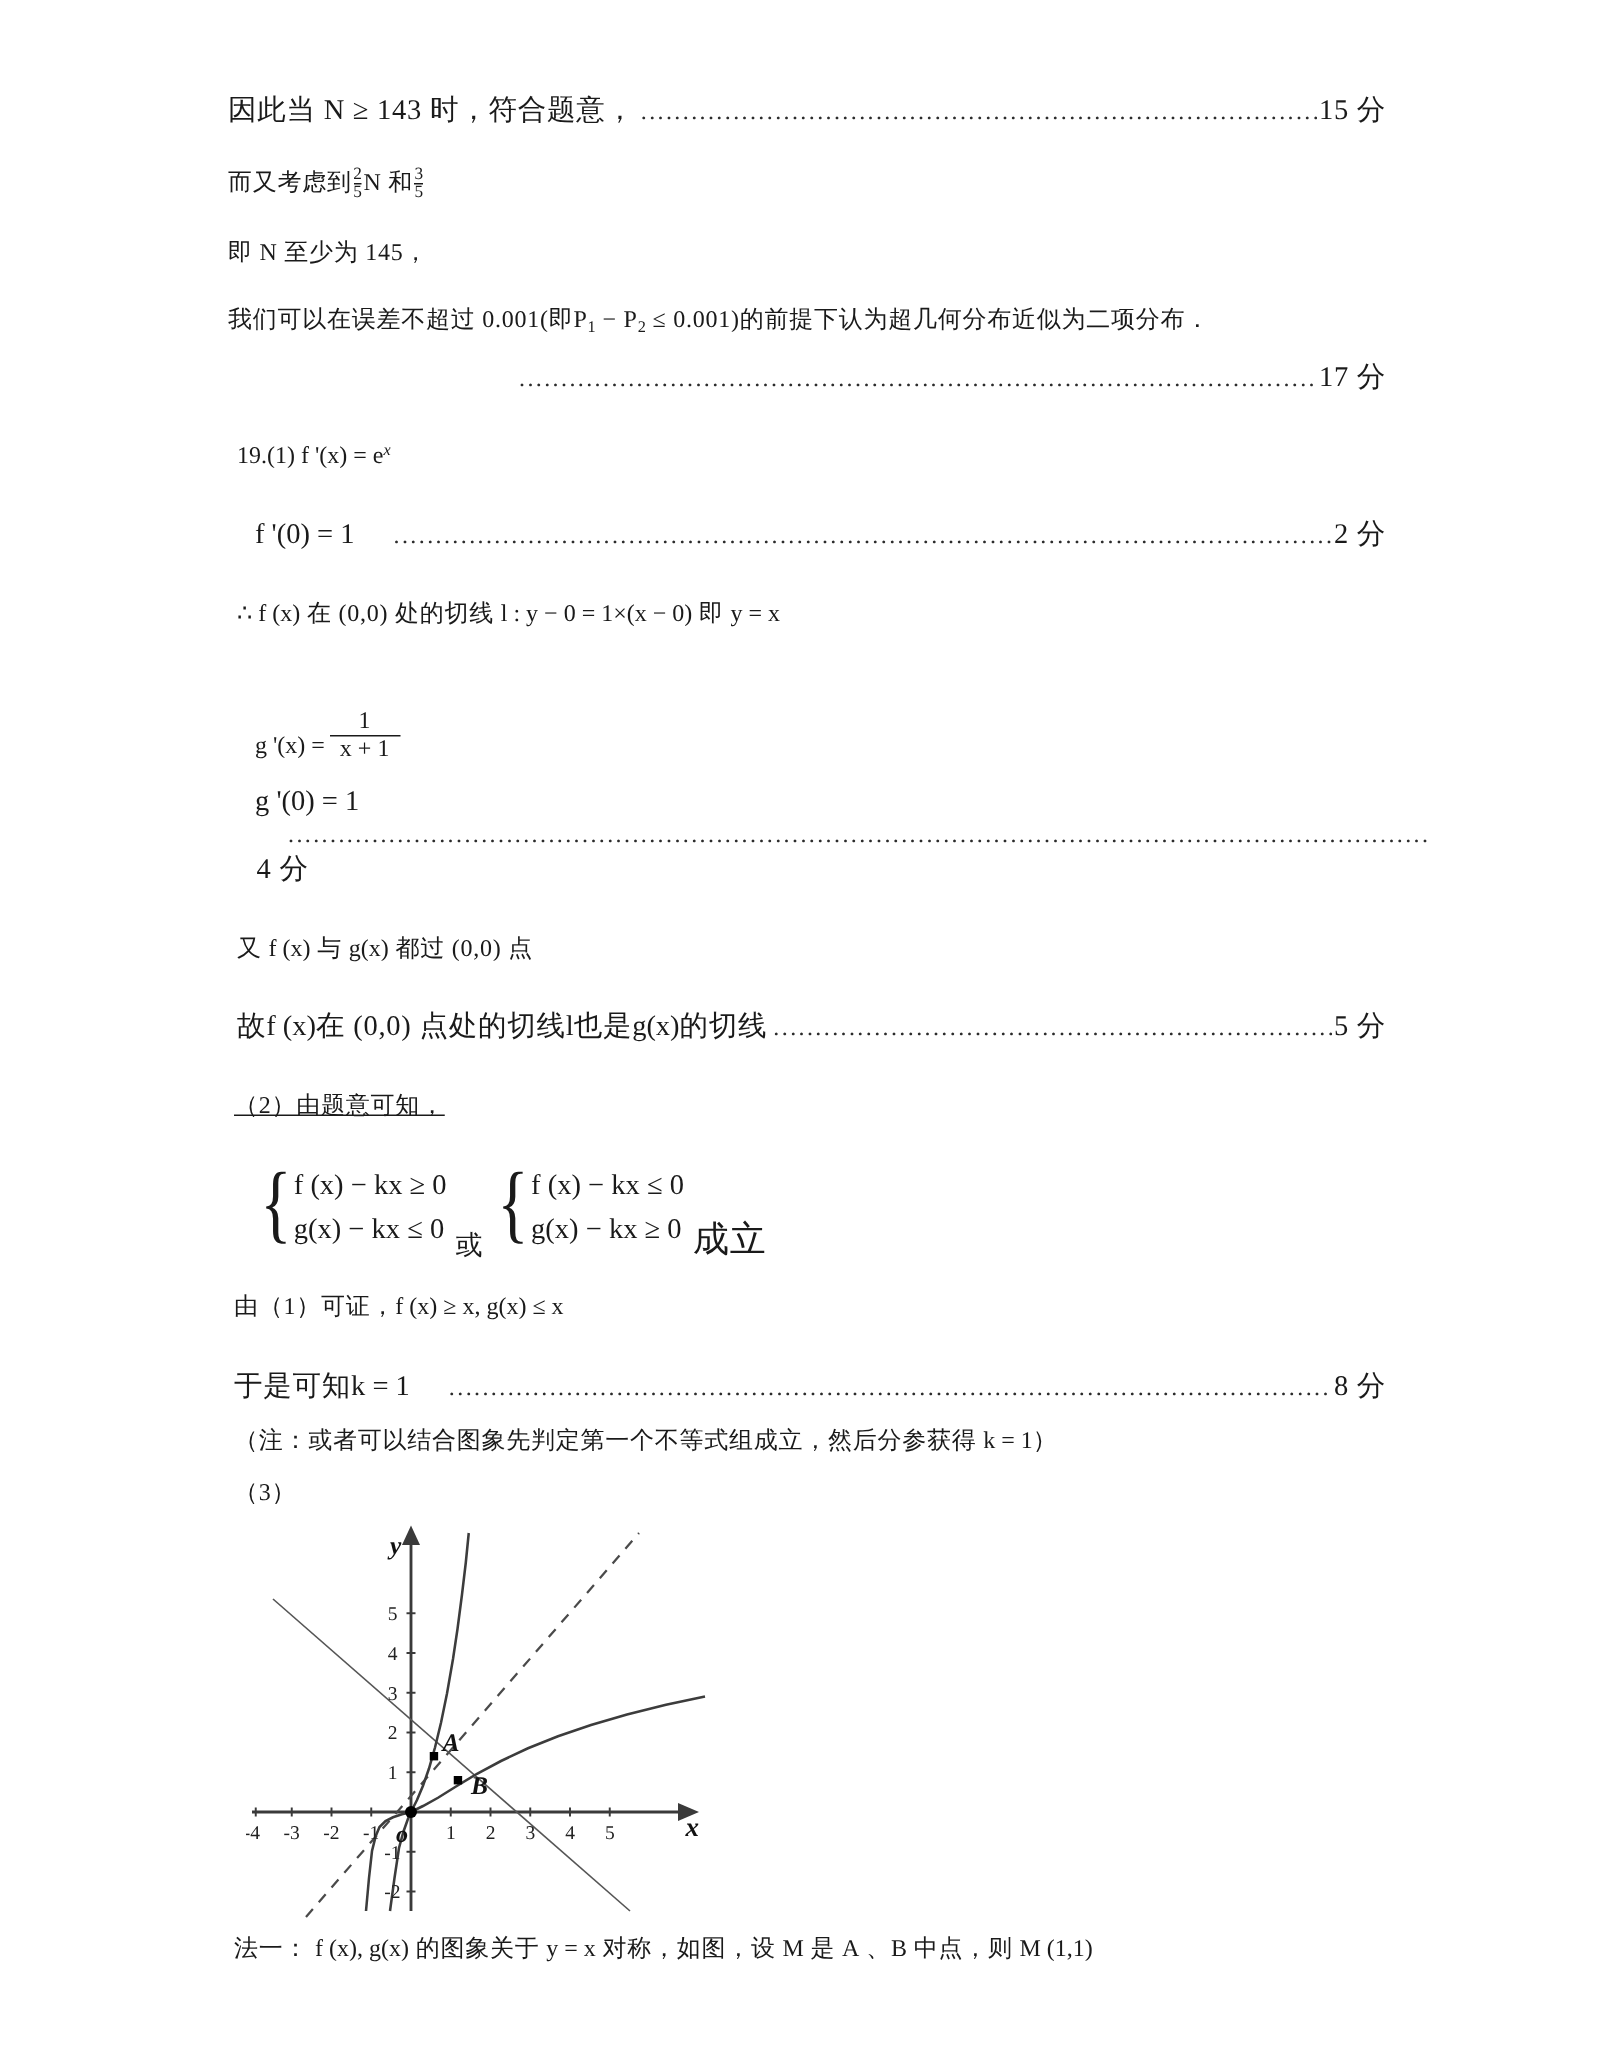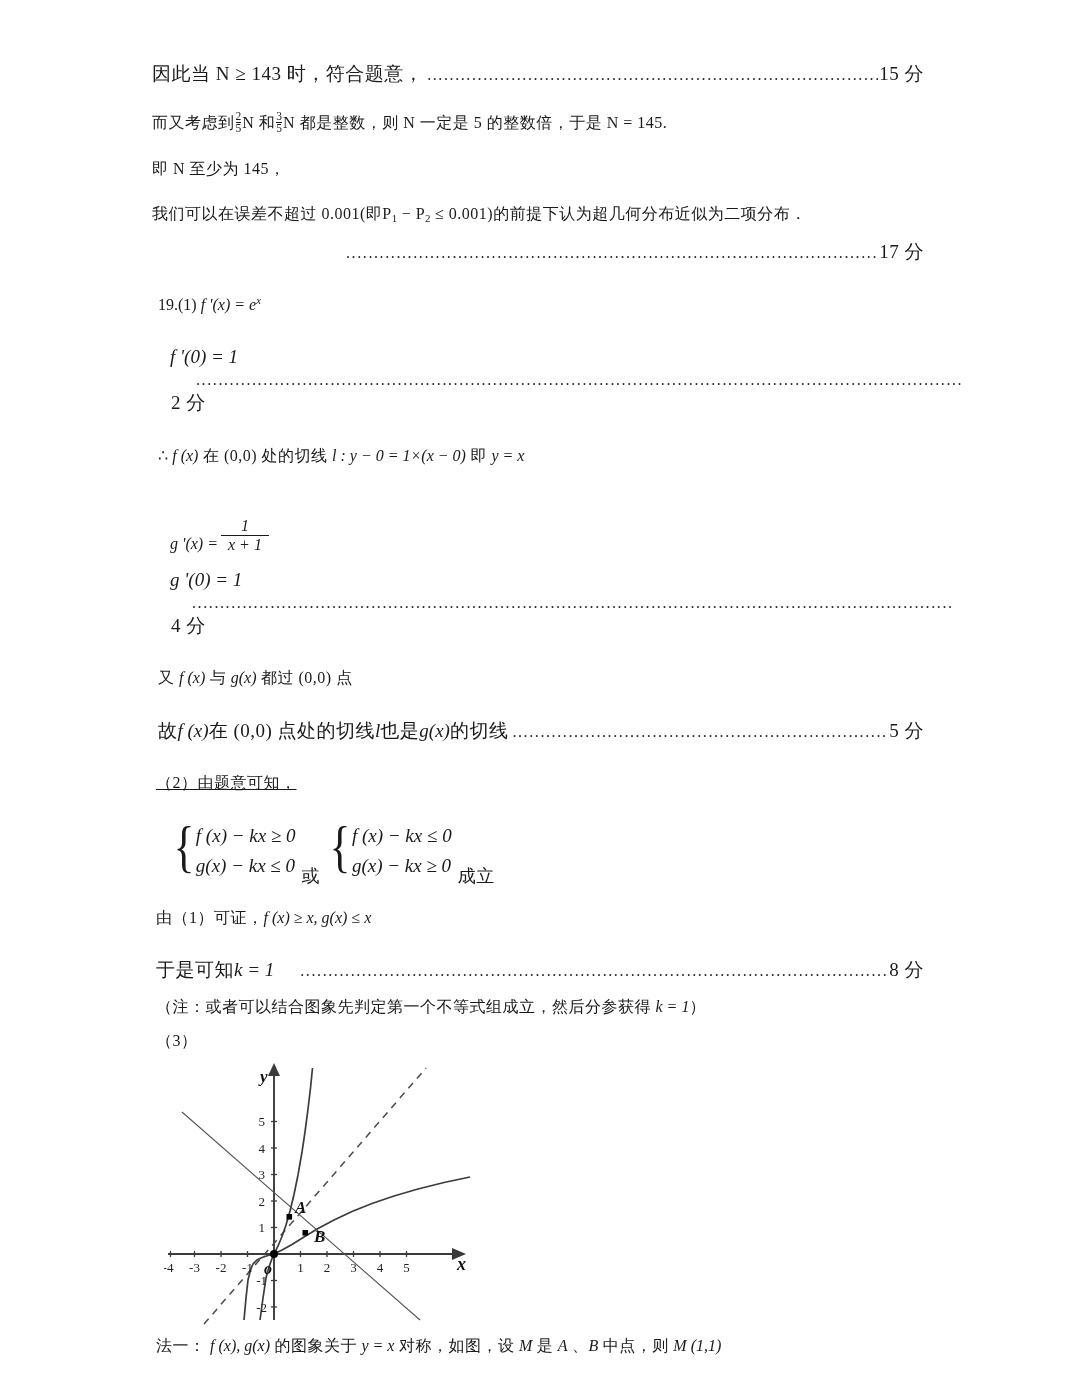--- a/index.html
+++ b/index.html
@@ -33,21 +33,21 @@
     font-size: 16px;
     line-height: 1.28;
     white-space: nowrap;
     margin: 0;
   }
   .blk { margin-bottom: 24px; }
   .blk-sm { margin-bottom: 14px; }
   .blk-lg { margin-bottom: 30px; }
 
   .cn { font-family: "Liberation Serif", "DejaVu Serif", serif; letter-spacing: .5px; }
-  .it { font-style: italic; }
+  .it { }
   .rm { font-style: normal; }
   .sub { font-size: .68em; vertical-align: -0.28em; }
   .sup { font-size: .68em; vertical-align: 0.52em; font-style: italic; }
 
   .row {
     display: flex;
     align-items: baseline;
     font-size: 19px;
     line-height: 1.3;
     white-space: nowrap;
@@ -113,21 +113,21 @@
     line-height: 1.55;
   }
   .joiner {
     align-self: flex-end;
     padding: 0 6px 6px 6px;
     font-size: 18px;
   }
   .after {
     align-self: flex-end;
     padding: 0 0 6px 6px;
-    font-size: 18px;
+    font-size: 24px;
   }
 
   
   .figure {
     position: relative;
     width: 320px;
     height: 268px;
     margin-left: 12px;
   }
   .figure svg { display: block; }
@@ -138,41 +138,41 @@
 <div class="page">
   <div class="content">
 
     <div class="row blk">
       <span class="cn">因此当 N ≥ 143 时，符合题意，</span>
       <span class="grow">................................................................................................................................................</span>
       <span class="tail cn">15 分</span>
     </div>
 
     <div class="line blk">
-      <span class="cn">而又考虑到</span><span class="frac"><span class="num">2</span><span class="den">5</span></span><span class="cn">N 和</span><span class="frac"><span class="num">3</span><span class="den">5</span></span><span class="cn">N 都是整数，则 N 一定是 5 的整数倍，于是 N = 145.</span>
+      <span class="cn">而又考虑到</span><span class="frac"><span class="num">2</span><span class="den">5</span></span><span class="cn">N 和</span><span class="frac"><span class="num">3</span><span class="den">5</span></span>
     </div>
 
     <div class="line blk">
       <span class="cn">即 N 至少为 145，</span>
     </div>
 
     <div class="line blk-sm">
       <span class="cn">我们可以在误差不超过 0.001(即P</span><span class="sub">1</span><span class="cn"> − P</span><span class="sub">2</span><span class="cn"> ≤ 0.001)的前提下认为超几何分布近似为二项分布．</span>
     </div>
 
     <div class="row blk-lg" style="padding-left:190px;">
       <span class="grow">.................................................................................................................</span>
       <span class="tail cn">17 分</span>
     </div>
 
     <div class="line blk-lg" style="padding-left:6px;">
       <span class="rm">19.(1) </span><span class="it">f '(x) = e</span><span class="sup">x</span>
     </div>
 
-    <div class="row blk-lg" style="padding-left:18px;flex-direction:column;">
+    <div class="row blk-lg" style="padding-left:18px;">
       <span class="it">f '(0) = 1</span>
       <span class="grow" style="padding-left:26px;">.........................................................................................................................................</span>
       <span class="tail cn">2 分</span>
     </div>
 
     <div class="line blk-lg" style="padding-left:6px;">
       <span class="rm">∴ </span><span class="it">f (x)</span><span class="cn"> 在 (0,0) 处的切线 </span><span class="it">l</span><span class="it"> : y − 0 = 1×(x − 0)</span><span class="cn"> 即 </span><span class="it">y = x</span>
     </div>
 
     <div class="line blk-sm" style="padding-left:18px; display:flex; align-items:flex-end; height:58px;">

